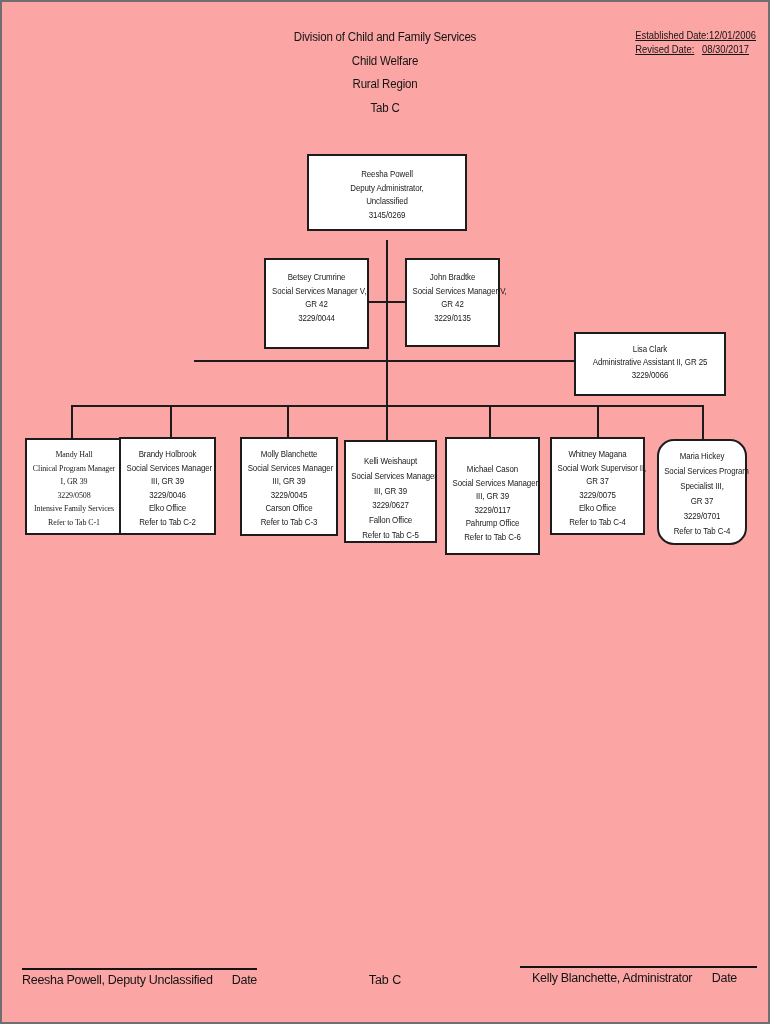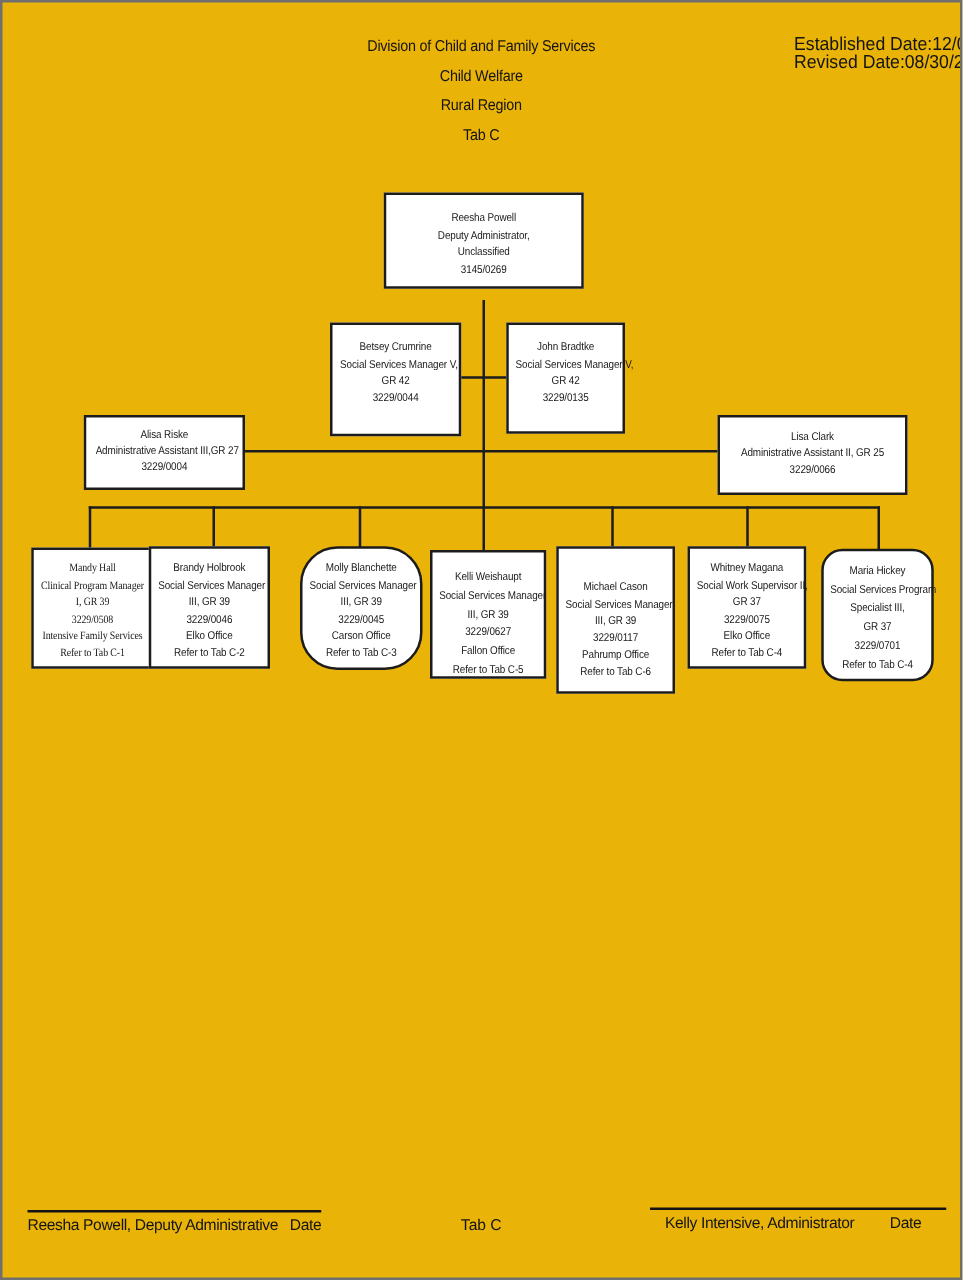--- a/index.html
+++ b/index.html
@@ -1,25 +1,25 @@
 <!DOCTYPE html>
 <html><head>
 <meta charset="utf-8">
 <style>
   * { margin:0; padding:0; box-sizing:border-box; }
   html,body { background:#e9e9e9; }
   .page {
     position:relative; width:770px; height:1024px; margin:0 auto;
-    background:#eab308; border:2px solid #6f6f6f;
+    background:#fca5a5; border:2px solid #6f6f6f;
     font-family:"Liberation Sans","DejaVu Sans",sans-serif; color:#141414;
     overflow:hidden;
   }
   .title-block { position:absolute; left:0; right:0; top:24px; text-align:center; }
   .title-line { font-size:12.5px; line-height:23.5px; letter-spacing:-0.2px; transform:scaleX(0.92); white-space:nowrap; }
-  .dates { position:absolute; left:626px; top:27px; width:121px; font-size:15px; line-height:13.5px; }
+  .dates { position:absolute; left:626px; top:27px; width:121px; font-size:10px; line-height:13.5px;text-decoration:underline; }
   .dates .drow { display:flex; justify-content:space-between; transform:scaleX(0.94); transform-origin:100% 50%; white-space:nowrap; }
   .box {
     position:absolute; border:2px solid #1c1c1c; background:#fff;
     text-align:center; font-size:9px; line-height:13.5px; color:#191919;
   }
   .bl { white-space:nowrap; transform:scaleX(0.88); letter-spacing:-0.1px; }
   .ln { position:absolute; background:#1c1c1c; }
   .footer-group { position:absolute; font-size:12.5px; letter-spacing:-0.3px; }
   .rule { border-top:2px solid #141414; height:0; }
   .sig-row { display:flex; justify-content:space-between; margin-top:3px; white-space:nowrap; }
@@ -74,25 +74,20 @@
     <div class="bl">3229/0044</div>
   </div>
 
   <div class="box" style="left:403px; top:256px; width:95px; height:89px; padding-top:11px;">
     <div class="bl">John Bradtke</div>
     <div class="bl">Social Services Manager V,</div>
     <div class="bl">GR 42</div>
     <div class="bl">3229/0135</div>
   </div>
 
-  <div class="box" style="left:65px; top:330px; width:129px; height:60px; padding-top:7px; line-height:13px;">
-    <div class="bl">Alisa Riske</div>
-    <div class="bl">Administrative Assistant III,GR 27</div>
-    <div class="bl">3229/0004</div>
-  </div>
 
   <div class="box" style="left:572px; top:330px; width:152px; height:64px; padding-top:9px; line-height:13px;">
     <div class="bl">Lisa Clark</div>
     <div class="bl">Administrative Assistant II, GR 25</div>
     <div class="bl">3229/0066</div>
   </div>
 
   <div class="box" style="left:23px; top:436px; width:98px; height:97px; padding-top:8px;font-family:Liberation Serif, serif;">
     <div class="bl">Mandy Hall</div>
     <div class="bl">Clinical Program Manager</div>
@@ -104,21 +99,21 @@
 
   <div class="box" style="left:117px; top:435px; width:97px; height:98px; padding-top:9px;">
     <div class="bl">Brandy Holbrook</div>
     <div class="bl">Social Services Manager</div>
     <div class="bl">III, GR 39</div>
     <div class="bl">3229/0046</div>
     <div class="bl">Elko Office</div>
     <div class="bl">Refer to Tab C-2</div>
   </div>
 
-  <div class="box" style="left:238px; top:435px; width:98px; height:99px; padding-top:9px;border-radius:30px;">
+  <div class="box" style="left:238px; top:435px; width:98px; height:99px; padding-top:9px;">
     <div class="bl">Molly Blanchette</div>
     <div class="bl">Social Services Manager</div>
     <div class="bl">III, GR 39</div>
     <div class="bl">3229/0045</div>
     <div class="bl">Carson Office</div>
     <div class="bl">Refer to Tab C-3</div>
   </div>
 
   <div class="box" style="left:342px; top:438px; width:93px; height:103px; padding-top:12px; line-height:14.8px;">
     <div class="bl">Kelli Weishaupt</div>
@@ -152,28 +147,28 @@
     <div class="bl">Social Services Program</div>
     <div class="bl">Specialist III,</div>
     <div class="bl">GR 37</div>
     <div class="bl">3229/0701</div>
     <div class="bl">Refer to Tab C-4</div>
   </div>
 
   <div class="footer-group" style="left:20px; top:966px; width:235px;">
     <div class="rule"></div>
     <div class="sig-row">
-      <span>Reesha Powell, Deputy Administrative</span>
+      <span>Reesha Powell, Deputy Unclassified</span>
       <span>Date</span>
     </div>
   </div>
 
   <div class="center-tab">Tab C</div>
 
   <div class="footer-group" style="left:518px; top:964px; width:237px;">
     <div class="rule"></div>
     <div class="sig-row" style="padding:0 20px 0 12px;">
-      <span>Kelly Intensive,  Administrator</span>
+      <span>Kelly Blanchette,  Administrator</span>
       <span>Date</span>
     </div>
   </div>
 
 </div>
 
 </body></html>

